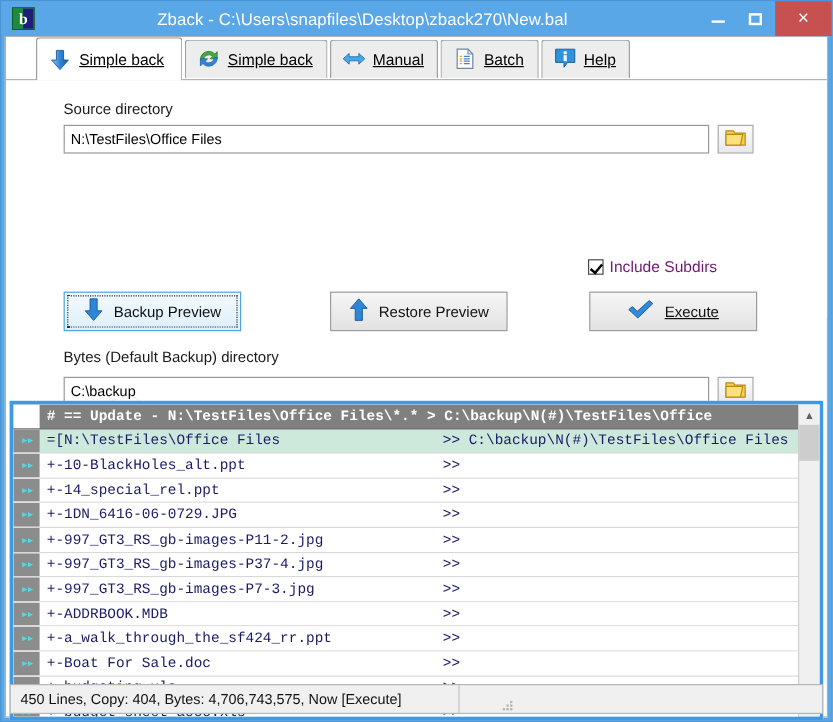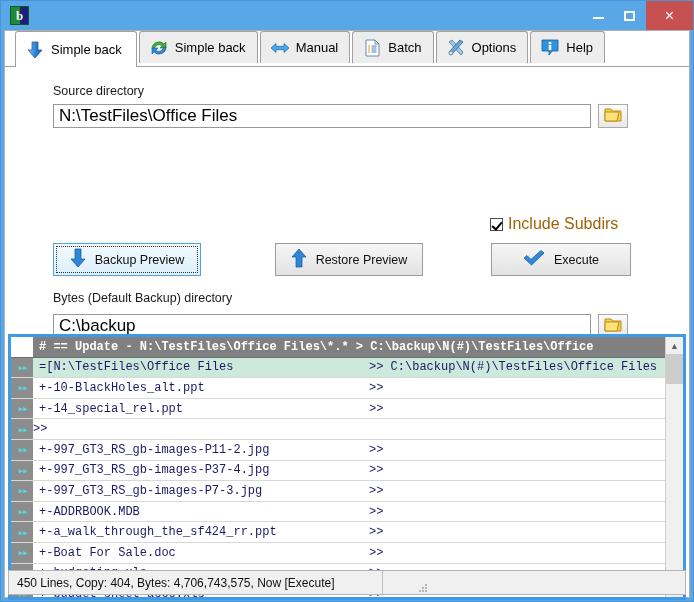--- a/index.html
+++ b/index.html
@@ -119,23 +119,24 @@
   }
 
   
   #tabstrip {
     position: relative;
     height: 36px;
     flex: 0 0 36px;
     background: #ffffff;
     border-bottom: 1px solid #a0a0a0;
     display: flex;
-    align-items: flex-start;
-    padding-left: 10px;
-    box-sizing: border-box;
+    align-items: center;
+    padding-left: 25px;
+    box-sizing: border-box;
+    text-decoration: underline;
   }
   .tab {
     height: 32px;
     display: flex;
     align-items: center;
     gap: 6px;
     padding: 0 11px 0 9px;
     box-sizing: border-box;
     background: #ededed;
     border: 1px solid #a0a0a0;
@@ -174,21 +175,21 @@
     font-size: 12.5px;
     color: #1a1a1a;
     white-space: nowrap;
   }
   .txtbox {
     position: absolute;
     box-sizing: border-box;
     background: #ffffff;
     border: 1px solid #999999;
     font-family: "Liberation Sans", sans-serif;
-    font-size: 17px;
+    font-size: 12px;
     color: #000000;
     padding: 0 5px;
     display: flex;
     align-items: center;
     height: 24px;
   }
   .browse-btn {
     position: absolute;
     width: 30px;
     height: 24px;
@@ -197,22 +198,22 @@
     border: 1px solid #a9a9a9;
     display: flex;
     align-items: center;
     justify-content: center;
   }
   .chk-row {
     position: absolute;
     display: flex;
     align-items: center;
     gap: 5px;
-    font-size: 16px;
-    color: #a16207;
+    font-size: 13px;
+    color: #701a75;
     white-space: nowrap;
   }
   .chk-box {
     width: 13px;
     height: 13px;
     box-sizing: border-box;
     background: #ffffff;
     border: 1px solid #4c4c4c;
     position: relative;
   }
@@ -394,20 +395,21 @@
     font-family: "Liberation Serif", serif;
   }
 </style>
 </head>
 <body>
 
 <div id="window">
 
   <div id="titlebar">
     <div id="app-icon">b</div>
+    <div id="title-text">Zback - C:\Users\snapfiles\Desktop\zback270\New.bal</div>
     <div id="winbuttons">
       <div class="winbtn">
         <span class="glyph-min"></span>
       </div>
       <div class="winbtn wide">
         <span class="glyph-max"></span>
       </div>
       <div class="winbtn" id="btn-close">
         <span class="glyph-close">×</span>
       </div>
@@ -468,30 +470,20 @@
                 <path d="M9.5 8h5"></path>
                 <path d="M9.5 10h5"></path>
                 <path d="M9.5 12h5"></path>
                 <path d="M9.5 14h5"></path>
               </g>
           </svg>
         </span>
         <span>Batch</span>
       </div>
 
-      <div class="tab">
-        <span class="tab-ico">
-          <svg width="20" height="20" viewBox="0 0 20 20">
-            <path d="M3 4 l3 -2 l11 12 l-2 3 z" fill="#9fc8e8" stroke="#4a7aa2" stroke-width=".8"></path>
-            <path d="M17 4 l-3 -2 l-11 12 l2 3 z" fill="#6ea8dc" stroke="#2d5f8a" stroke-width=".8"></path>
-            <circle cx="5" cy="15" r="2" fill="#e0e8ef" stroke="#4a7aa2" stroke-width=".8"></circle>
-          </svg>
-        </span>
-        <span>Options</span>
-      </div>
 
       <div class="tab">
         <span class="tab-ico">
           <svg width="20" height="20" viewBox="0 0 20 20">
             <path d="M2 2 h16 v11 h-6 l-3 4 v-4 h-7 z" fill="#2f92dc" stroke="#1a5e96" stroke-width=".8"></path>
             <rect x="8.7" y="3.8" width="2.6" height="2.4" fill="#ffffff"></rect>
             <rect x="8.7" y="7" width="2.6" height="5" fill="#ffffff"></rect>
           </svg>
         </span>
         <span>Help</span>
@@ -530,21 +522,21 @@
       <div class="bigbtn focused" style="left:48px; top:176px; width:148px;">
         <span class="inner-dot"></span>
         <span>
           <svg width="16" height="20" viewBox="0 0 16 20">
             <path d="M5 1 h6 v10 h4 l-7 8 l-7 -8 h4 z" fill="#2e86d8" stroke="#14538f" stroke-width=".7"></path>
           </svg>
         </span>
         <span>Backup Preview</span>
       </div>
 
-      <div class="bigbtn" style="left:486px; top:176px; width:140px;">
+      <div class="bigbtn" style="left:486px; top:176px; width:140px;text-decoration:underline;">
         <span>
           <svg width="22" height="20" viewBox="0 0 22 20">
             <path d="M1 10 l3 -2.5 l4 4 l10 -9 l3 2.5 l-12.5 12 z" fill="#2f8ade" stroke="#195c99" stroke-width=".8"></path>
           </svg>
         </span>
         <span>Execute</span>
       </div>
 
       <div class="field-label" style="left:48px; top:224px;">Bytes (Default Backup) directory</div>
 
@@ -584,20 +576,21 @@
         </div>
 
         <div class="lrow">
           <div class="gutter">▸▸</div>
           <div class="lcell-left">+-14_special_rel.ppt</div>
           <div class="lcell-right">&gt;&gt;</div>
         </div>
 
         <div class="lrow">
           <div class="gutter">▸▸</div>
+          <div class="lcell-left">+-1DN_6416-06-0729.JPG</div>
           <div class="lcell-right">&gt;&gt;</div>
         </div>
 
         <div class="lrow">
           <div class="gutter">▸▸</div>
           <div class="lcell-left">+-997_GT3_RS_gb-images-P11-2.jpg</div>
           <div class="lcell-right">&gt;&gt;</div>
         </div>
 
         <div class="lrow">

